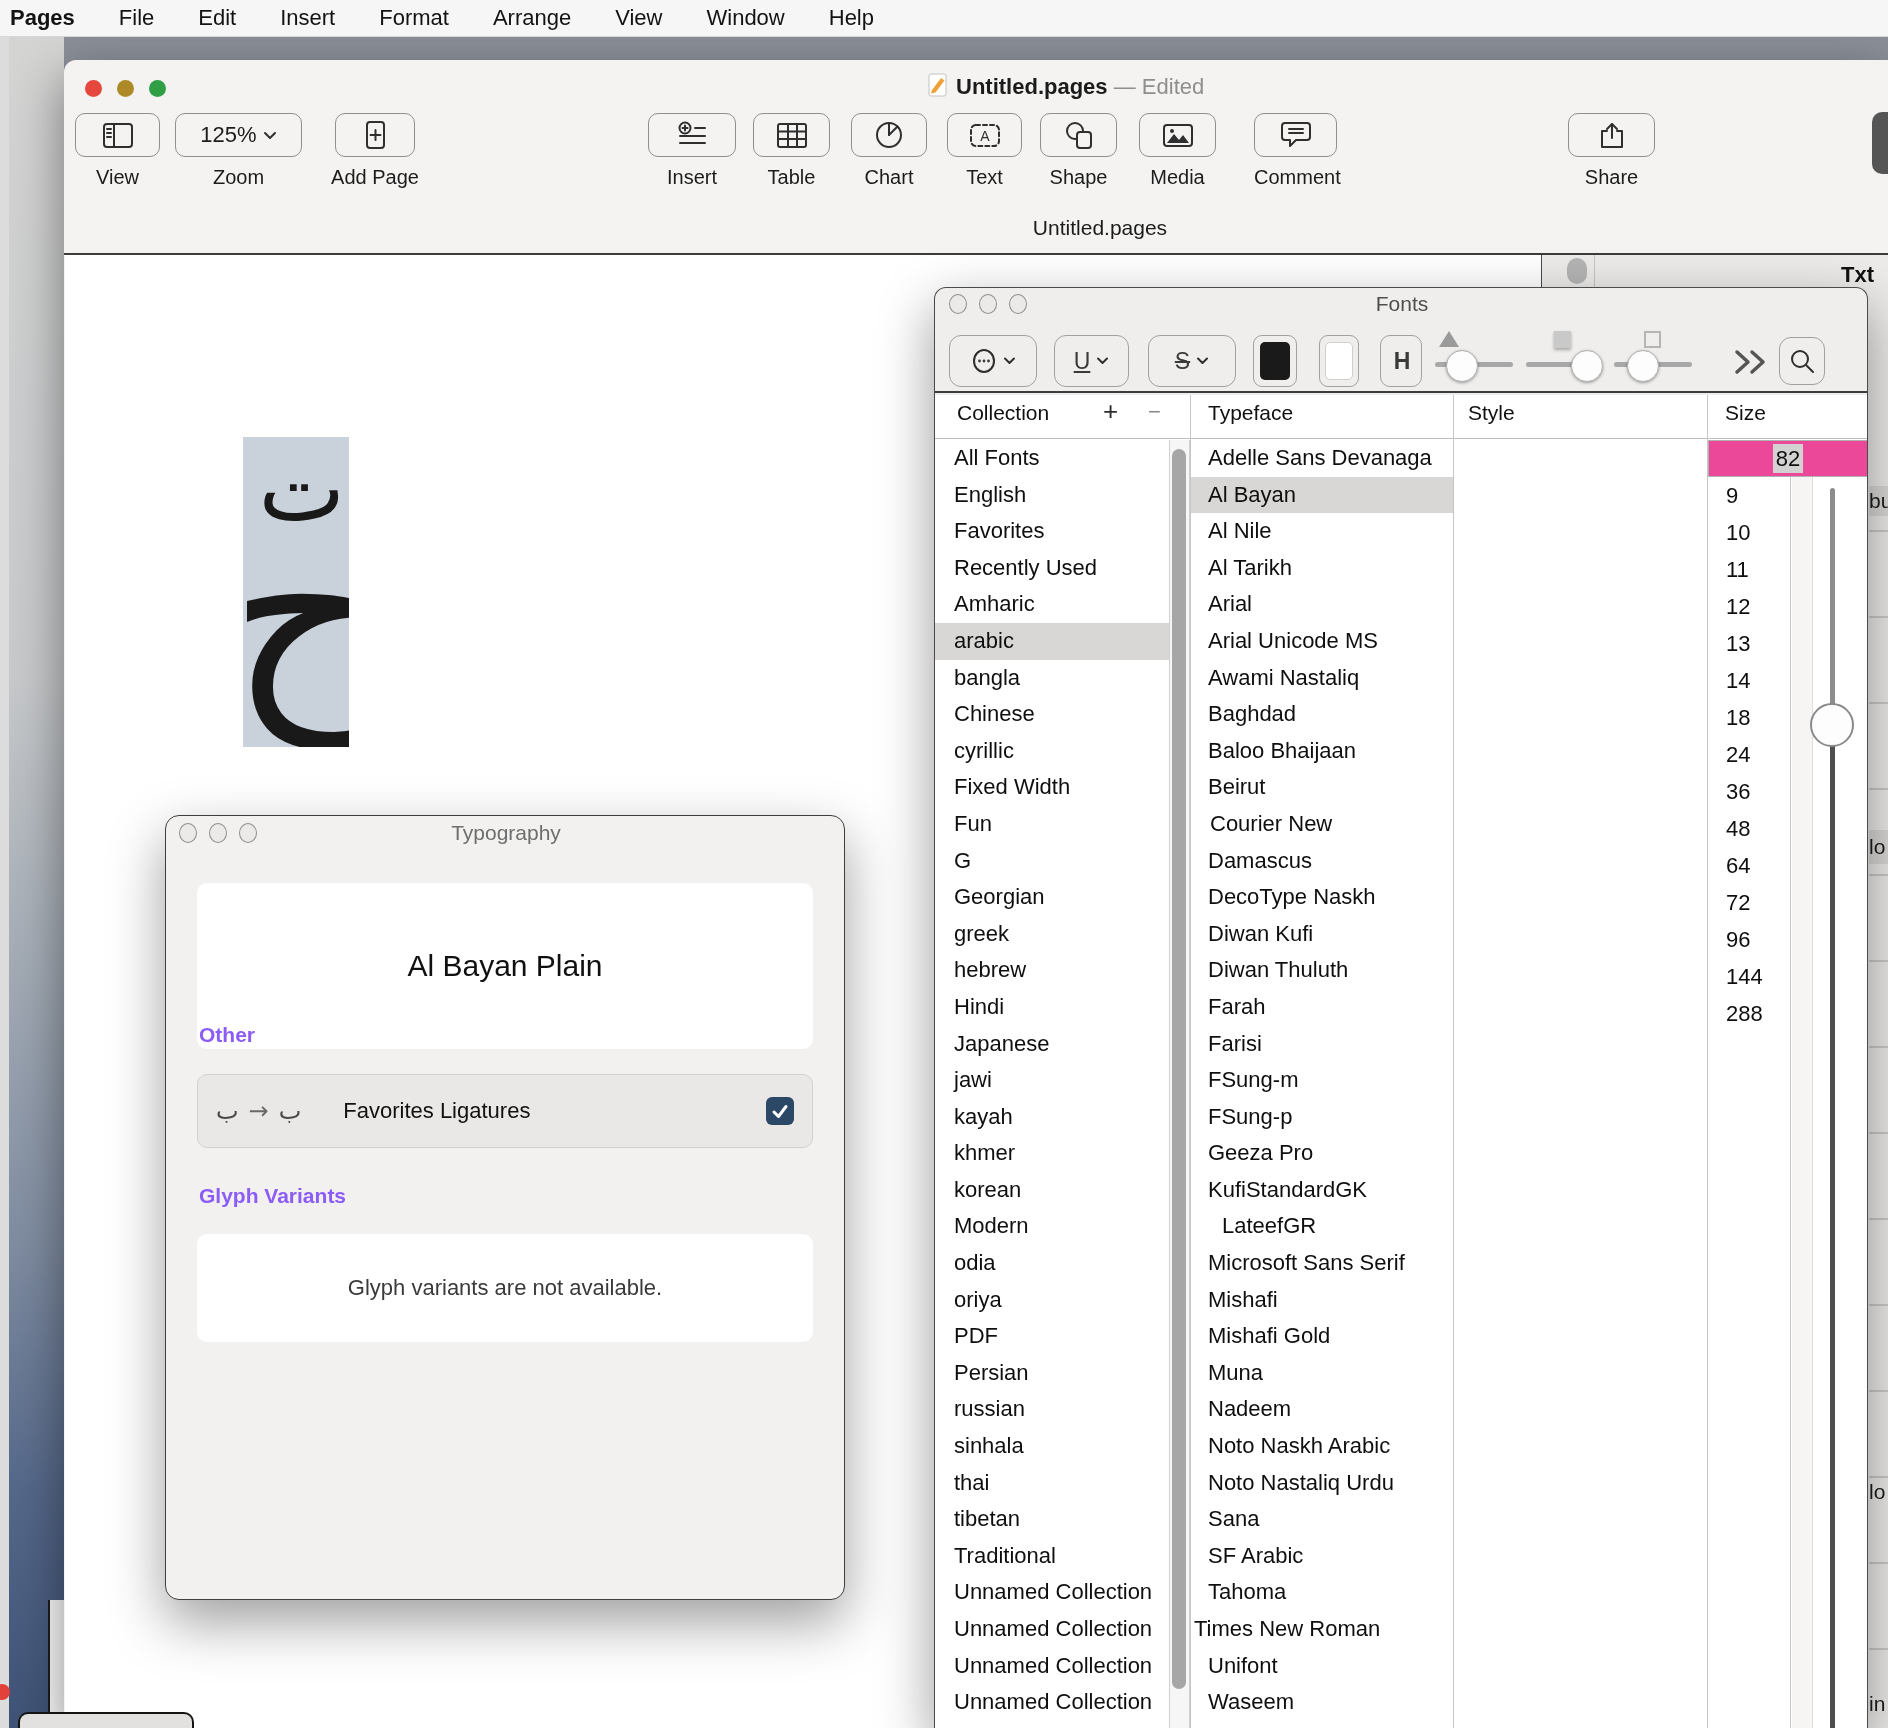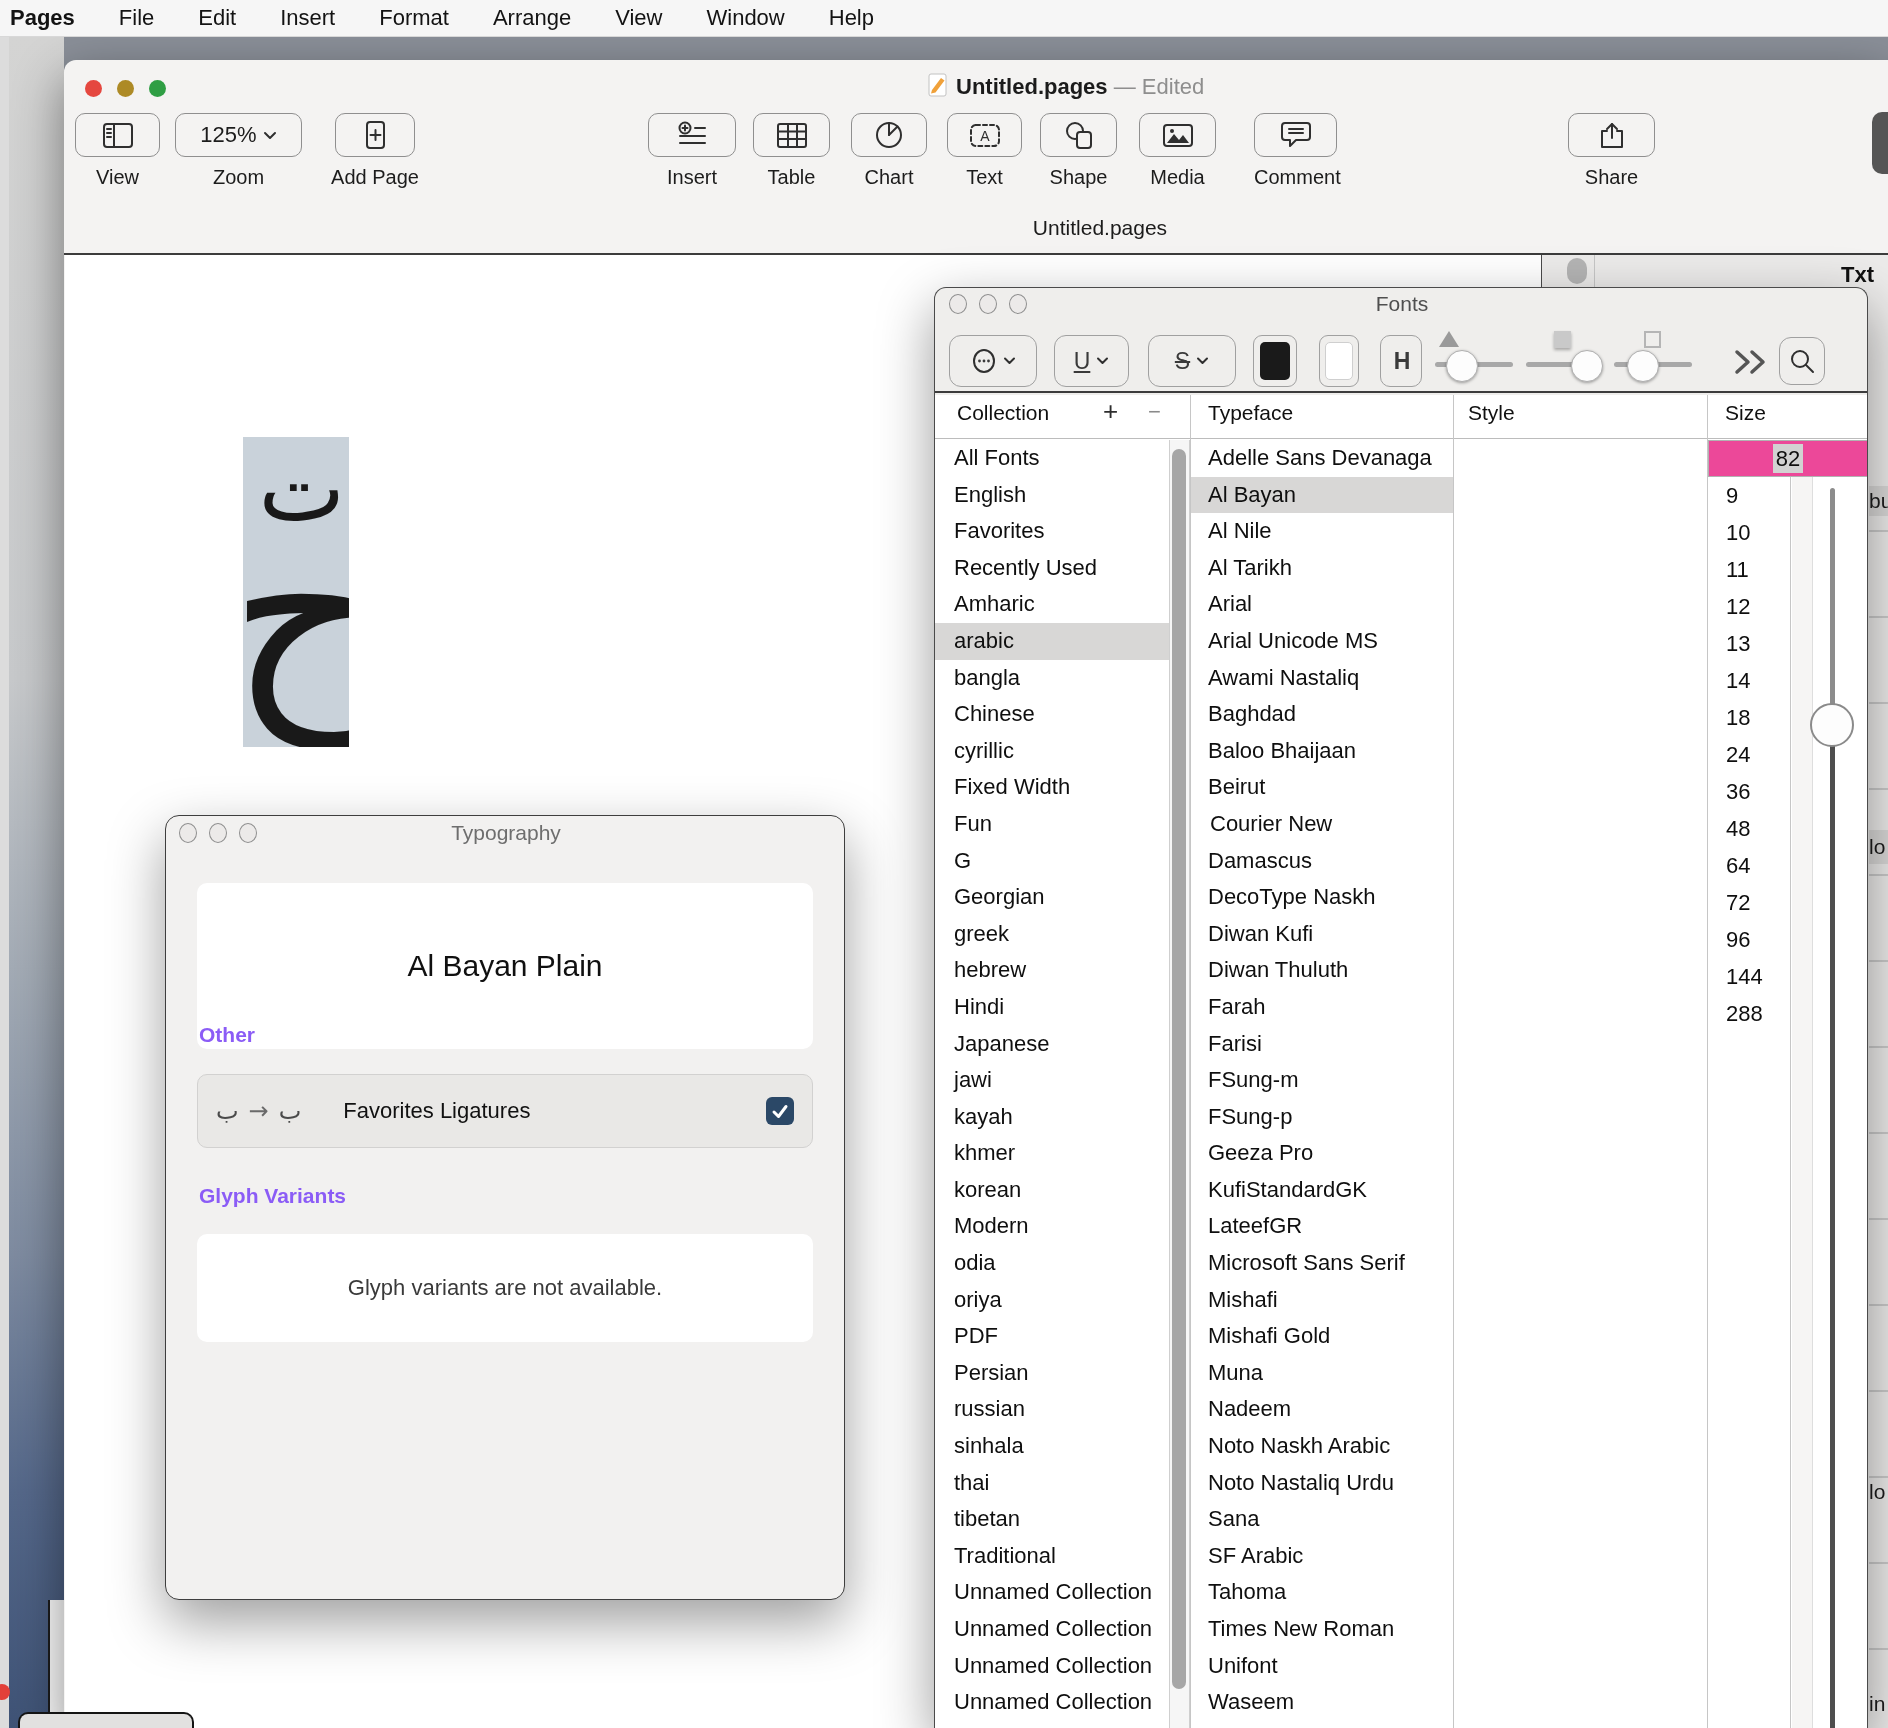--- a/index.html
+++ b/index.html
@@ -405,32 +405,32 @@
       <div class="lrow" style="padding-left:17px;">Damascus</div>
       <div class="lrow" style="padding-left:17px;">DecoType Naskh</div>
       <div class="lrow" style="padding-left:17px;">Diwan Kufi</div>
       <div class="lrow" style="padding-left:17px;">Diwan Thuluth</div>
       <div class="lrow" style="padding-left:17px;">Farah</div>
       <div class="lrow" style="padding-left:17px;">Farisi</div>
       <div class="lrow" style="padding-left:17px;">FSung-m</div>
       <div class="lrow" style="padding-left:17px;">FSung-p</div>
       <div class="lrow" style="padding-left:17px;">Geeza Pro</div>
       <div class="lrow" style="padding-left:17px;">KufiStandardGK</div>
-      <div class="lrow" style="padding-left:17px;">LateefGR</div>
+      <div class="lrow" style="padding-left:31px;">LateefGR</div>
       <div class="lrow" style="padding-left:17px;">Microsoft Sans Serif</div>
       <div class="lrow" style="padding-left:17px;">Mishafi</div>
       <div class="lrow" style="padding-left:17px;">Mishafi Gold</div>
       <div class="lrow" style="padding-left:17px;">Muna</div>
       <div class="lrow" style="padding-left:17px;">Nadeem</div>
       <div class="lrow" style="padding-left:17px;">Noto Naskh Arabic</div>
       <div class="lrow" style="padding-left:17px;">Noto Nastaliq Urdu</div>
       <div class="lrow" style="padding-left:17px;">Sana</div>
       <div class="lrow" style="padding-left:17px;">SF Arabic</div>
       <div class="lrow" style="padding-left:17px;">Tahoma</div>
-      <div class="lrow" style="padding-left:17px;">Times New Roman</div>
+      <div class="lrow" style="padding-left:3px;">Times New Roman</div>
       <div class="lrow" style="padding-left:17px;">Unifont</div>
       <div class="lrow" style="padding-left:17px;">Waseem</div>
     </div>
 
 
   <div class="fp size-input">
     <span class="sel">82</span>
   </div>
   <div class="list size-listbox">
 

